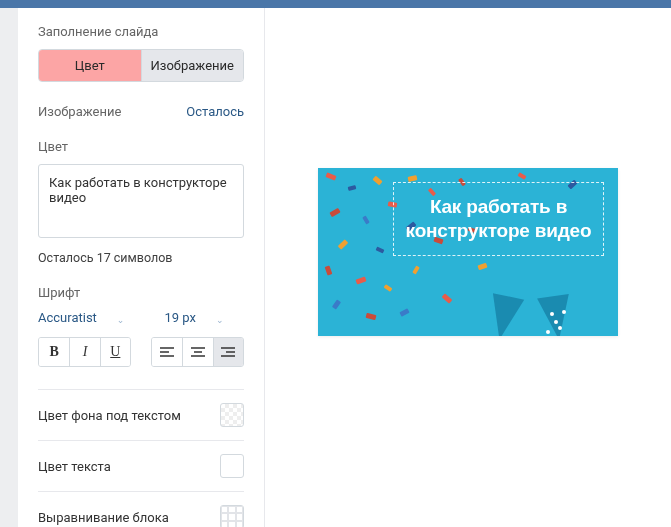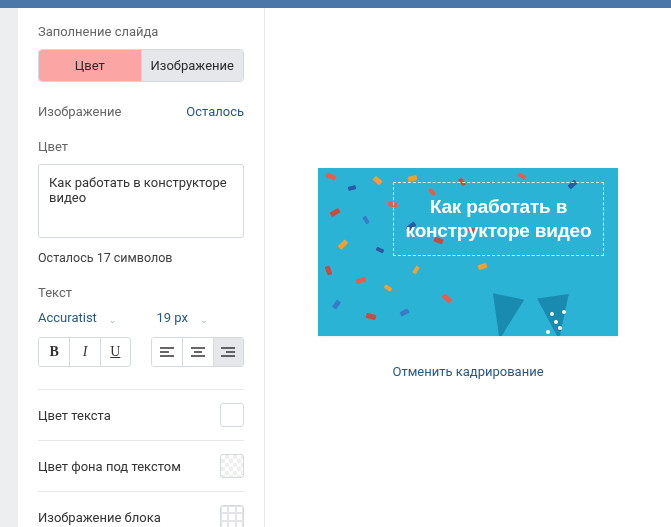--- a/index.html
+++ b/index.html
@@ -17,21 +17,21 @@
 .seg-item:first-child { border-right: 1px solid #d3d9de; }
 
 .row { display: flex; justify-content: space-between; align-items: center; margin-bottom: 20px; }
 .link { color: #2a5885; font-size: 13px; cursor: pointer; }
 .label { font-size: 13px; color: #656565; }
 
 .textarea { width: 100%; border: 1px solid #d3d9de; border-radius: 3px; padding: 10px; font-size: 13px; color: #333; resize: none; height: 74px; font-family: inherit; margin-bottom: 8px; }
 .counter { font-size: 12.5px; color: #404040; margin-bottom: 20px; }
 
 .font-row { display: flex; gap: 40px; margin-bottom: 12px; }
-.font-sel { color: #2a5885; font-size: 13px; cursor: pointer; display: inline-flex; align-items: flex-end; gap: 12px; }
+.font-sel { color: #2a5885; font-size: 13px; cursor: pointer; display: inline-flex; align-items: flex-end; gap: 20px; }
 .chev { font-size: 9px; color: #9bb5d0; }
 
 .tool-row { display: flex; gap: 20px; margin-bottom: 22px; }
 .bgroup { display: flex; border: 1px solid #d3d9de; border-radius: 3px; overflow: hidden; }
 .bbtn { width: 32px; height: 28px; display: flex; align-items: center; justify-content: center; cursor: pointer; background: #fff; font-size: 14px; color: #333; }
 .bbtn + .bbtn { border-left: 1px solid #d3d9de; }
 .bbtn.active { background: #e5e7eb; }
 .bold { font-weight: 700; font-family: Georgia, serif; }
 .italic { font-style: italic; font-family: Georgia, serif; }
 .under { text-decoration: underline; font-family: Georgia, serif; }
@@ -75,21 +75,21 @@
 
     <div class="row">
       <span class="label">Изображение</span>
       <span class="link">Осталось</span>
     </div>
 
     <div class="label" style="margin-bottom:10px">Цвет</div>
     <textarea class="textarea" style="">Как работать в конструкторе видео</textarea>
     <div class="counter">Осталось 17 символов</div>
 
-    <div class="label" style="margin-bottom:10px">Текст</div>
+    <div class="label" style="margin-bottom:10px">Шрифт</div>
     <div class="font-row">
       <span class="font-sel">
         <span>Accuratist</span>
         <span class="chev">⌄</span>
       </span>
       <span class="font-sel">
         <span>19 px</span>
         <span class="chev">⌄</span>
       </span>
     </div>
@@ -119,29 +119,29 @@
           <svg class="aicon" viewBox="0 0 16 12">
               <line x1="1" y1="2" x2="15" y2="2"></line>
               <line x1="6" y1="6" x2="15" y2="6"></line>
               <line x1="1" y1="10" x2="15" y2="10"></line>
             </svg>
         </div>
       </div>
     </div>
 
     <div class="opt-row">
+      <span class="opt-label">Цвет фона под текстом</span>
+      <div class="swatch transp"></div>
+    </div>
+    <div class="opt-row">
       <span class="opt-label">Цвет текста</span>
       <div class="swatch white"></div>
     </div>
     <div class="opt-row">
-      <span class="opt-label">Цвет фона под текстом</span>
-      <div class="swatch transp"></div>
-    </div>
-    <div class="opt-row">
-      <span class="opt-label">Изображение блока</span>
+      <span class="opt-label">Выравнивание блока</span>
       <div class="swatch grid9">
         <div></div>
           <div></div>
           <div></div>
           <div></div>
           <div></div>
           <div></div>
           <div></div>
           <div></div>
           <div></div>
@@ -184,15 +184,14 @@
         <span class="dot" style="left:0;top:0"></span>
           <span class="dot" style="left:8px;top:-10px"></span>
         <span class="dot" style="left:16px;top:-20px"></span>
           <span class="dot" style="left:4px;top:-18px"></span>
         <span class="dot" style="left:12px;top:-4px"></span>
       </div>
       <div class="crop">
         <div class="crop-text">Как работать в конструкторе видео</div>
       </div>
     </div>
-    <div class="cancel">Отменить кадрирование</div>
   </div>
 </div>
 
 </body></html>

